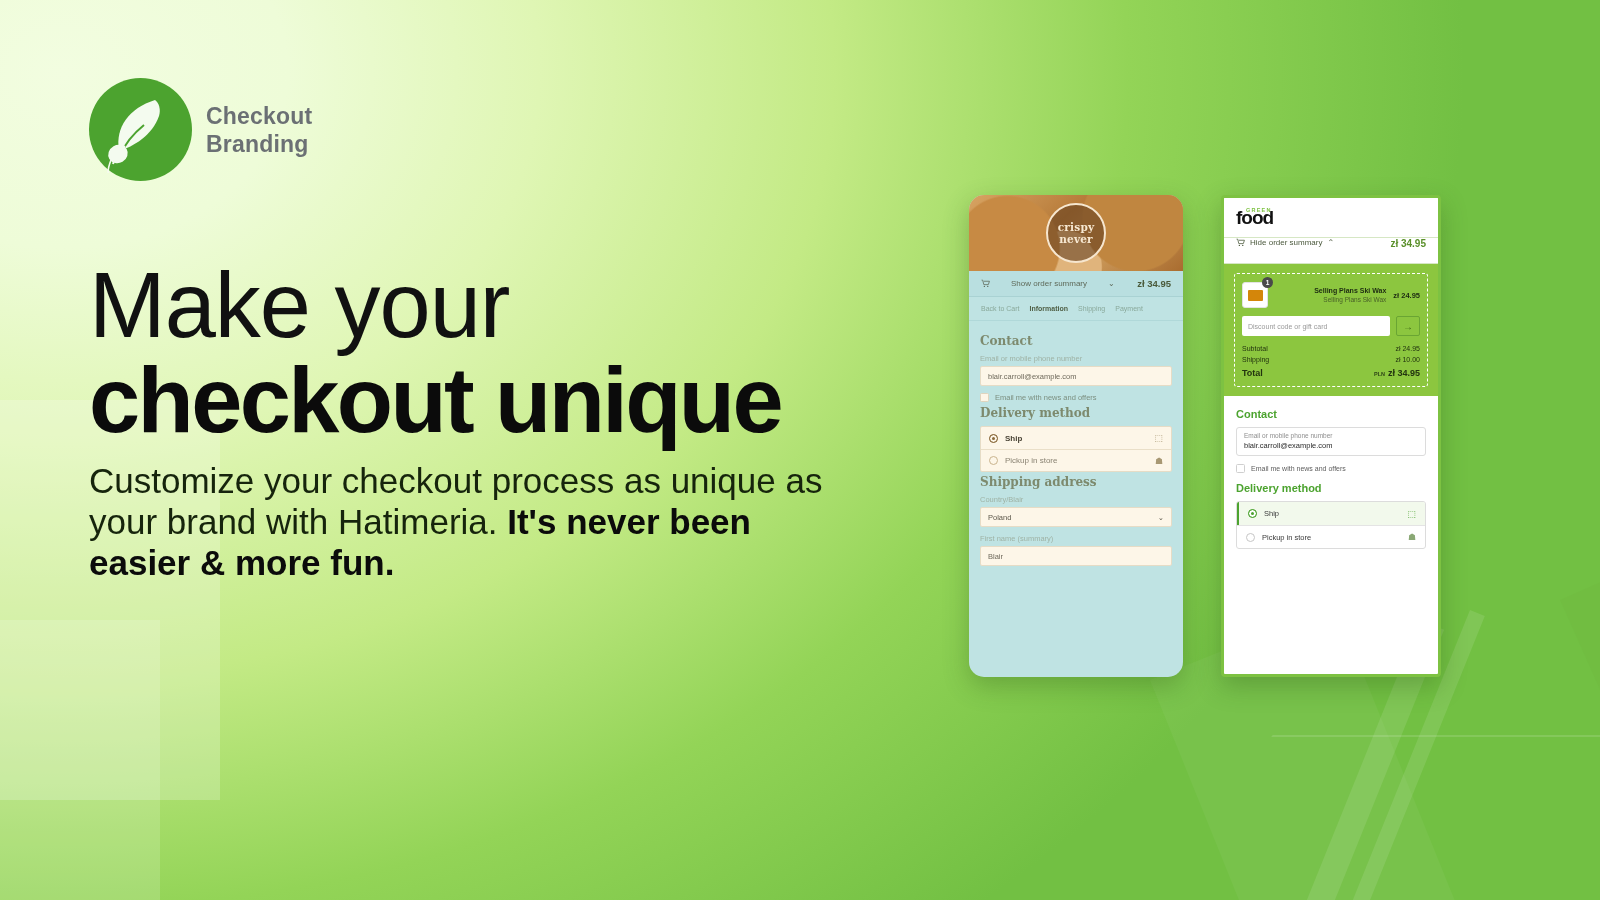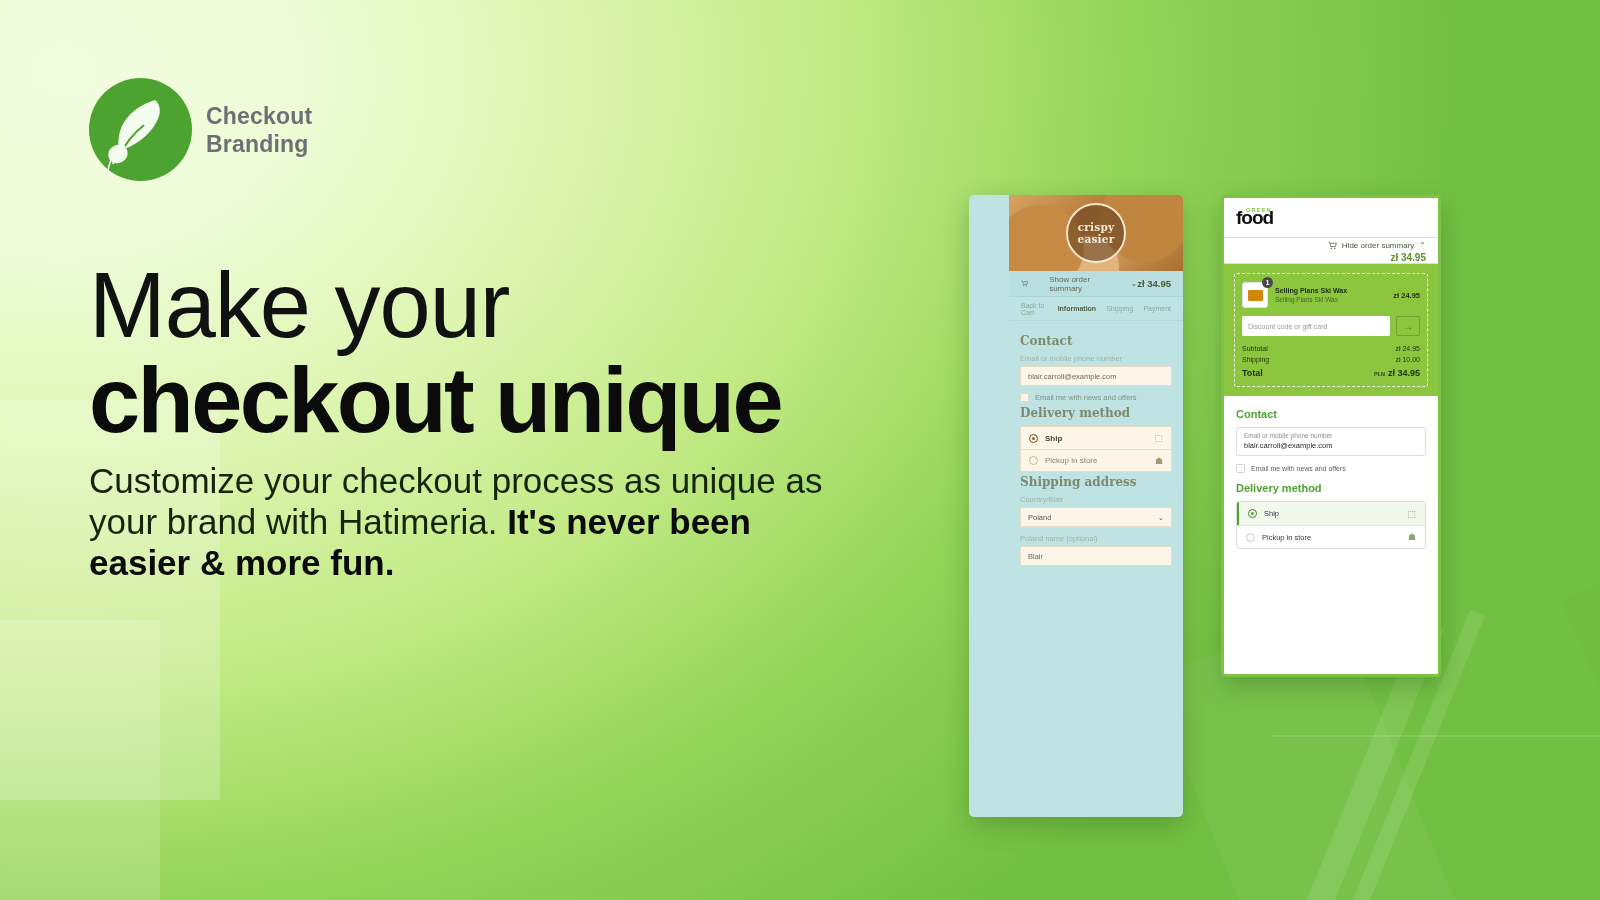--- a/index.html
+++ b/index.html
@@ -60,21 +60,21 @@
     color:#fff; font-size:18.5px; font-weight:bold; letter-spacing:1.1px;
     display:flex; align-items:center; justify-content:center;
     font-family:"Liberation Sans", sans-serif;
     box-shadow:0 2px 5px rgba(0,0,0,.10);
   }
 
   
   .phone { position:absolute; overflow:hidden; box-shadow:0 9px 26px rgba(40,80,20,.30); }
 
   
-  #phone1 { left:969px; top:195px; width:214px; height:622px; border-radius:5px; background:#BFE3E3;padding-left:40px; }
+  #phone1 { left:969px; top:195px; width:214px; height:482px; border-radius:15px; background:#BFE3E3; }
   #p1-hero { height:76px; position:relative;
      background:
        radial-gradient(circle at 18% 70%, #c78a44 0 28%, transparent 29%),
        radial-gradient(circle at 78% 30%, #c08640 0 30%, transparent 31%),
        radial-gradient(circle at 45% 95%, #e0b47c 0 26%, transparent 27%),
        linear-gradient(140deg,#d8a463 0%,#b77b3a 40%,#c99657 68%,#a96c2f 100%);
   }
   .bakery-badge {
     position:absolute; left:50%; top:8px; transform:translateX(-50%);
     width:60px; height:60px; border-radius:50%;
@@ -113,25 +113,25 @@
 
   
   #phone2 { left:1221px; top:195px; width:220px; height:482px; border-radius:4px; background:#ffffff;
             border:3px solid #7DC242; }
   .p2-head { height:40px; background:#fff; display:flex; align-items:center; padding:0 12px;
              border-bottom:1px solid #d6e7c4; }
   .p2-logo { font-size:19px; font-weight:bold; color:#111; letter-spacing:-1px; position:relative; line-height:19px; }
   .p2-logo .sm { position:absolute; left:10px; top:-7px; font-size:5.5px; color:#7DC242; letter-spacing:1.2px; font-weight:bold; }
   .p2-logo .dot { position:absolute; left:15px; top:4px; width:11px; height:11px; border-radius:50%; background:#7DC242; z-index:-1; }
   .p2-bar { height:26px; background:#fff; border-bottom:1px solid #d6e7c4;
-            display:flex; align-items:flex-end; padding:0 12px;flex-direction:column; }
+            display:flex; align-items:flex-start; padding:0 12px; }
   .p2-bar .lbl { flex:1; font-size:8px; color:#4c5a3e; display:flex; align-items:center; gap:5px; }
   .p2-bar .amt { font-size:10px; font-weight:bold; color:#5a8f2a; }
   .p2-summary { background:#8CC63F; padding:9px 10px; }
-  .p2-dash { border:1px dashed #fff; border-radius:3px; padding:8px 7px; }
+  .p2-dash { border:1px dashed #fff; border-radius:3px; padding:8px 7px;text-align:right; }
   .p2-item { display:flex; align-items:center; gap:7px; margin-bottom:8px; }
   .thumbwrap { position:relative; }
   .thumb { width:26px; height:26px; background:#fff; border-radius:3px; border:1px solid #e3e3e3;
            display:flex; align-items:center; justify-content:center; }
   .thumb i { display:block; width:15px; height:11px; background:#D4860A; border-radius:1px; }
   .qty { position:absolute; right:-5px; top:-5px; width:11px; height:11px; border-radius:50%;
          background:#4a4a4a; color:#fff; font-size:6.5px; display:flex; align-items:center; justify-content:center; font-weight:bold; }
   .p2-item .nm { flex:1; }
   .p2-item .t1 { font-size:7px; font-weight:bold; color:#1d2b12; line-height:9px; }
   .p2-item .t2 { font-size:6.5px; color:#496128; line-height:9px; }
@@ -202,21 +202,21 @@
   <p id="sub"><span>Customize your checkout process as unique as your brand with Hatimeria.</span>
     <b>It's never been easier &amp; more fun.</b></p>
 
 </div>
 
 <div id="phone1" class="phone">
 
   <div id="p1-hero">
     <div class="bakery-badge">
       <span>crispy</span>
-      <span>easier</span>
+      <span>never</span>
     </div>
   </div>
 
   <div class="p1-bar">
     <div class="lbl">
       <svg width="9" height="9" viewBox="0 0 16 16">
           <path d="M1 2h2l2 8h8l2-6H5" fill="none" stroke="#5f6a5a" stroke-width="1.4"></path>
           <circle cx="6" cy="13.2" r="1.2" fill="#5f6a5a"></circle>
           <circle cx="12" cy="13.2" r="1.2" fill="#5f6a5a"></circle>
         </svg>
@@ -256,21 +256,21 @@
         <div class="ic">☗</div>
       </div>
     </div>
 
     <div class="p1-h">Shipping address</div>
     <div class="p1-lab">Country/Blair</div>
     <div class="p1-sel">
       <span>Poland</span>
       <span>⌄</span>
     </div>
-    <div class="p1-lab" style="margin-top:7px">Poland name (optional)</div>
+    <div class="p1-lab" style="margin-top:7px">First name (summary)</div>
     <div class="p1-inp">Blair</div>
   </div>
 </div>
 
 <div id="phone2" class="phone">
 
   <div class="p2-head">
     <div class="p2-logo">
       <span class="dot"></span>
       <span class="sm">GREEN</span>

